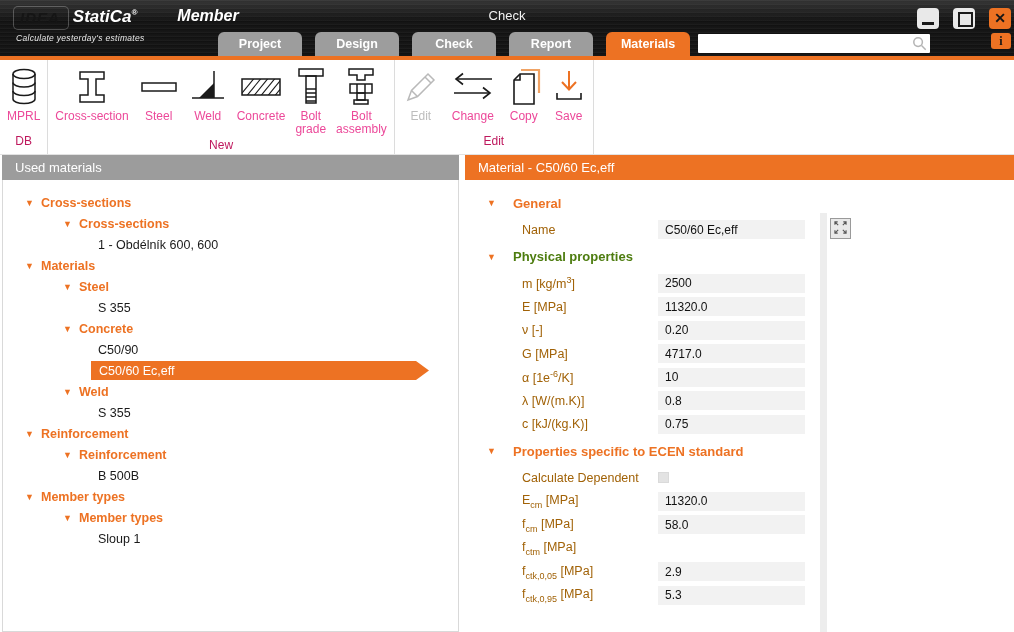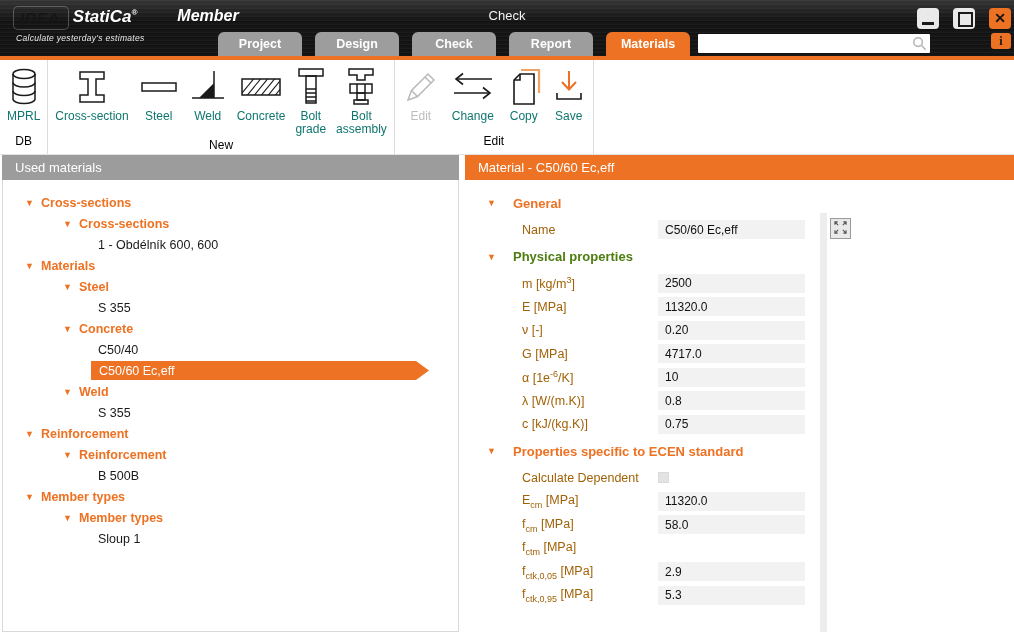--- a/index.html
+++ b/index.html
@@ -44,23 +44,23 @@
   .win-btn.close{ color:#161616; font-weight:bold; font-size:14px; text-align:center; line-height:21px; }
   .info-btn{ position:absolute; right:3px; top:33px; width:20px; height:16px; border-radius:3px;
     color:#161616; font-weight:bold; font-size:12px; text-align:center; line-height:16px; font-family:"Liberation Serif", serif; }
 
   
   .ribbon{ position:absolute; left:0; top:60px; width:1014px; height:95px; background:#fff; border-bottom:1px solid #e2e2e2; display:flex; }
   .rgroup{ display:flex; flex-direction:column; border-right:1px solid #dcdcdc; padding:3px 2px 0 2px; }
   .rgroup-buttons{ display:flex; align-items:flex-start; flex:1; }
   .rb-btn{ display:flex; flex-direction:column; align-items:center; padding:2px 5px 0 5px; cursor:default; }
   .rb-icon{ height:44px; display:flex; align-items:center; justify-content:center; }
-  .rb-label{ font-size:12px; color:#0f766e; text-align:center; line-height:13px; white-space:pre-line; margin-top:1px; }
+  .rb-label{ font-size:12px; color:#ec4899; text-align:center; line-height:13px; white-space:pre-line; margin-top:1px; }
   .rb-btn.disabled .rb-label{ color:#bdbdbd; }
-  .rgroup-label{ text-align:center; color:#000000; font-size:12px; padding:2px 0 6px 0; }
+  .rgroup-label{ text-align:center; color:#be185d; font-size:12px; padding:2px 0 6px 0; }
 
   
   .content{ position:absolute; left:0; top:155px; right:0; bottom:0; background:#fff; }
   .panel-header{ height:25px; line-height:25px; color:#fff; font-size:13px; padding-left:13px; }
   .left-panel{ position:absolute; left:2px; top:0; width:457px; bottom:0; }
   .left-panel .panel-header{ background:#9c9c9c; }
   .tree-body{ position:absolute; left:0; right:0; top:25px; bottom:0; background:#fff; border:1px solid #d9d9d9; border-top:none; padding-top:12px; }
 
   .tree-row{ height:21px; display:flex; align-items:center; font-size:12.5px; color:#1a1a1a; cursor:default; }
   .tree-row .tri{ width:16px; font-size:9px; flex:none; }
@@ -309,21 +309,21 @@
             <span class="lbl" style="color: rgb(237, 114, 35);">Steel</span>
           </div>
           <div class="tree-row l3 item">
             <span class="lbl">S 355</span>
           </div>
           <div class="tree-row l2 group">
             <span class="tri" style="color: rgb(237, 114, 35);">▼</span>
             <span class="lbl" style="color: rgb(237, 114, 35);">Concrete</span>
           </div>
           <div class="tree-row l3 item">
-            <span class="lbl">C50/40</span>
+            <span class="lbl">C50/90</span>
           </div>
           <div class="tree-row l3 item selected">
             <div class="sel-arrow" style="background: rgb(237, 114, 35);">
               <span class="lbl">C50/60 Ec,eff</span>
             </div>
           </div>
           <div class="tree-row l2 group">
             <span class="tri" style="color: rgb(237, 114, 35);">▼</span>
             <span class="lbl" style="color: rgb(237, 114, 35);">Weld</span>
           </div>

